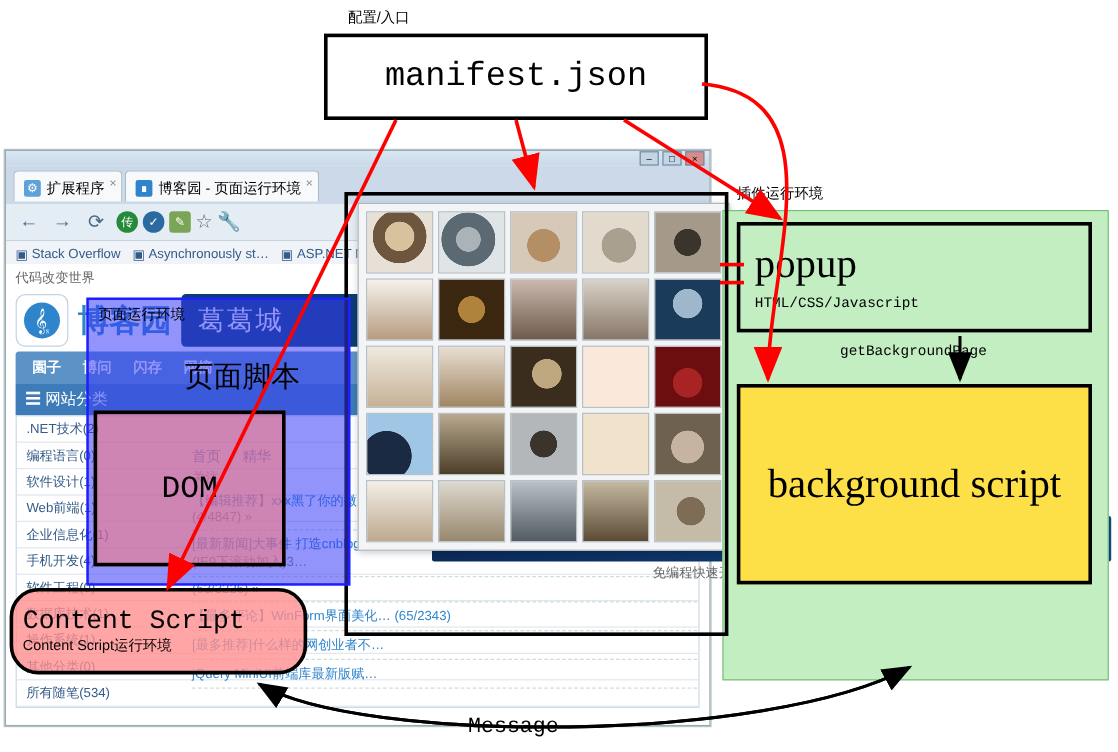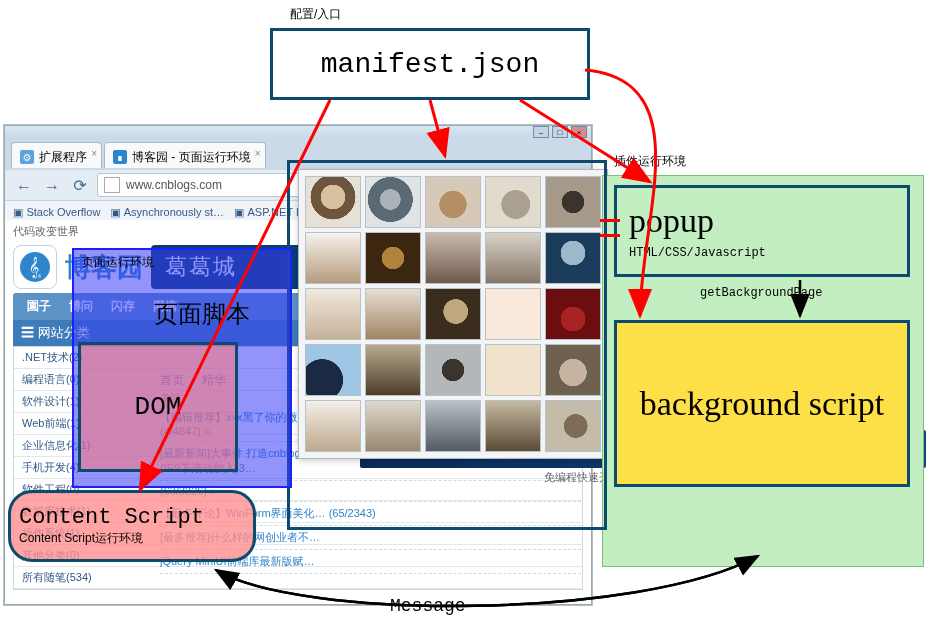--- a/index.html
+++ b/index.html
@@ -10,21 +10,21 @@
     font-family: "SimSun", "Microsoft YaHei", sans-serif;
     background: #fff;
   }
   .canvas {
     position: relative;
     width: 932px;
     height: 627px;
   }
   .box {
     position: absolute;
-    border: 3px solid #0c4a6e;
+    border: 3px solid #000000;
     box-sizing: border-box;
     display: flex;
     align-items: center;
     justify-content: center;
     background: transparent;
   }
   .label {
     position: absolute;
     font-size: 12px;
     color: #000;
@@ -218,24 +218,20 @@
       <div class="tab">
         <span class="favicon" style="background:#2f85cc;">∎</span>
         <span>博客园 - 页面运行环境</span>
         <span class="close">×</span>
       </div>
     </div>
     <div class="addressbar">
       <div class="navbtn">←</div>
       <div class="navbtn">→</div>
       <div class="navbtn">⟳</div>
-      <div class="url">
-        <span style="width:14px;height:14px;display:inline-block;border:1px solid #aaa;margin-right:6px;"></span>
-        <span>www.cnblogs.com</span>
-      </div>
       <div class="addrright">
         <span class="exticon" style="background:#258a3a;">传</span>
         <span class="exticon" style="background:#2a6aa0;">✓</span>
         <span class="exticon" style="background:#7aa556;border-radius:3px;">✎</span>
         <span style="color:#666;">☆</span>
         <span style="color:#666;">🔧</span>
       </div>
     </div>
     <div class="bookmarks">
       <span>

